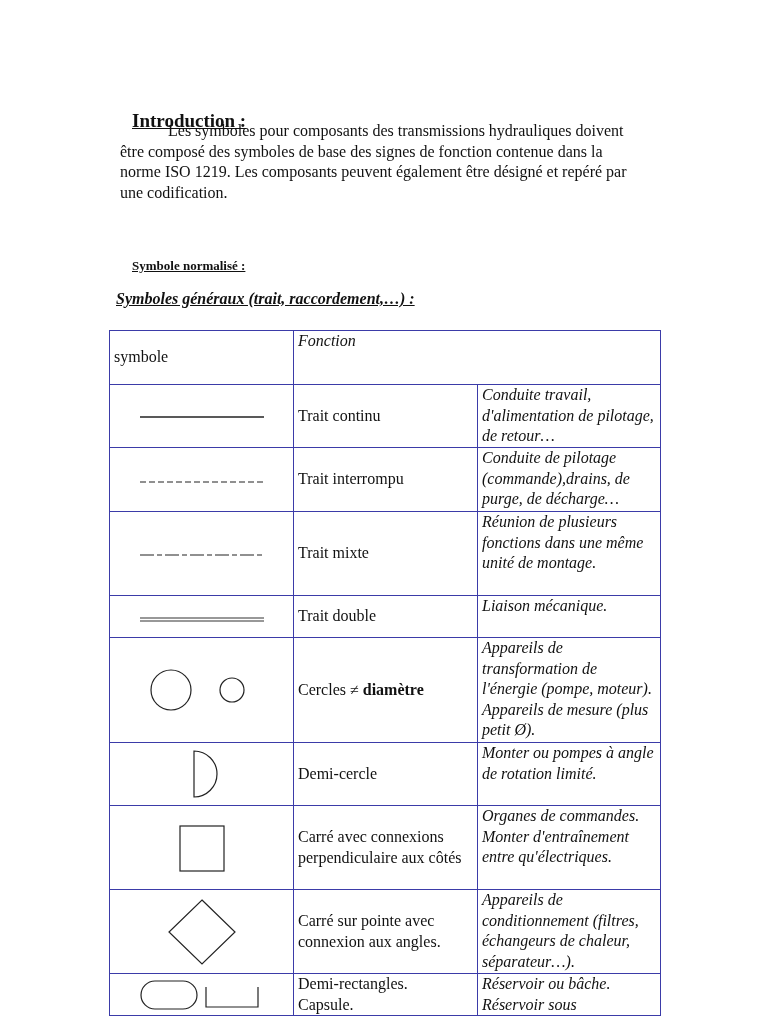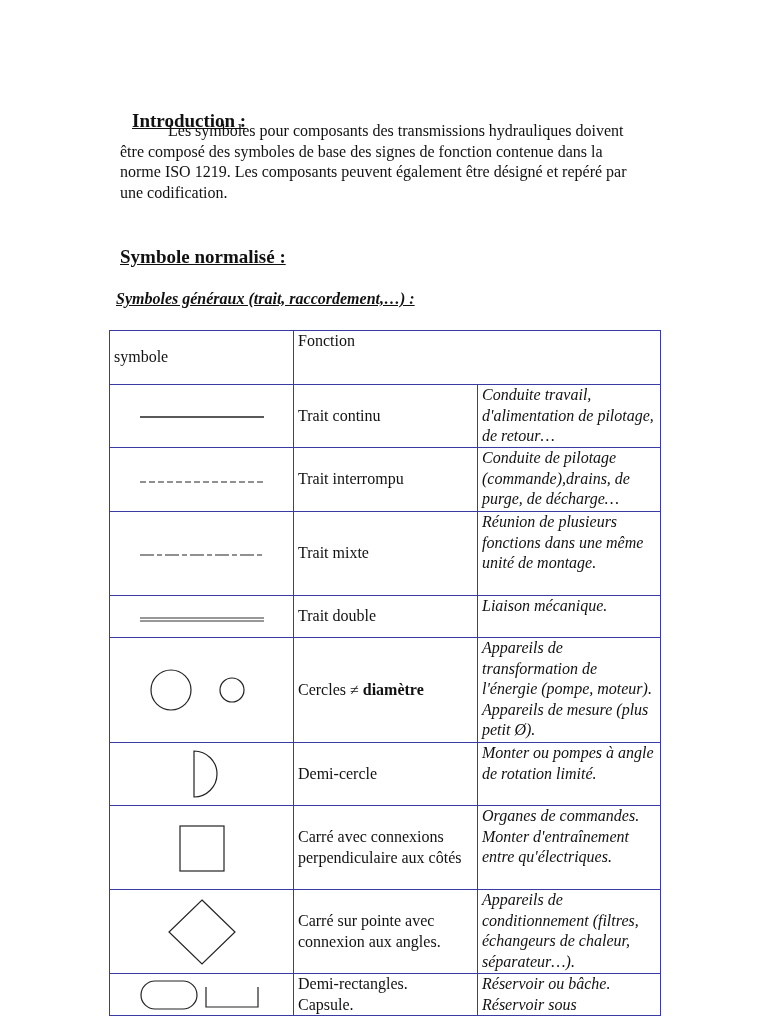--- a/index.html
+++ b/index.html
@@ -12,39 +12,39 @@
       position: absolute; left: 116px; top: 94px;
       font-size: 19px; font-weight: bold; text-decoration: underline; margin: 16px;
     }
     .para {
       position: absolute; left: 116px; top: 117px; width: 520px;
       font-size: 16px; line-height: 20.5px; margin: 4px;
     }
     .para .indent { display: inline-block; width: 48px; }
     .h2 {
       position: absolute; left: 116px; top: 242px;
-      font-size: 19px; font-weight: bold; text-decoration: underline; margin: 4px;
+      font-size: 13px; font-weight: bold; text-decoration: underline; margin: 16px;
     }
     .h3 {
       position: absolute; left: 116px; top: 290px;
       font-size: 16px; font-style: italic; text-decoration: underline; margin: 0;
     }
     table.sym {
       position: absolute; left: 109px; top: 330px;
       border-collapse: collapse; table-layout: fixed;
       font-size: 16px; line-height: 20.5px;
     }
     table.sym td {
       border: 1px solid #3b3ba8; padding: 0 4px; vertical-align: middle;
     }
     table.sym td.c1 { width: 175px; text-align: center; padding: 0; }
     table.sym td.c2 { width: 175px; }
     table.sym td.c3 { width: 174px; font-style: italic; vertical-align: top; }
     table.sym tr.head td { vertical-align: top; height: 21px; }
-    table.sym tr.head td.fn { }
+    table.sym tr.head td.fn { font-style: italic; }
     .sym-box { display: flex; align-items: center; justify-content: center; }
     svg { display: block; }
   </style>
 </head>
 <body>
 
 <h1 class="h1">Introduction :</h1>
 <p class="para"><span class="indent"></span><span>Les symboles pour composants des transmissions hydrauliques doivent être composé des symboles de base des signes de fonction contenue dans la norme ISO 1219. Les composants peuvent également être désigné et repéré par une codification.</span></p>
 
 <h2 class="h2">Symbole normalisé :</h2>

